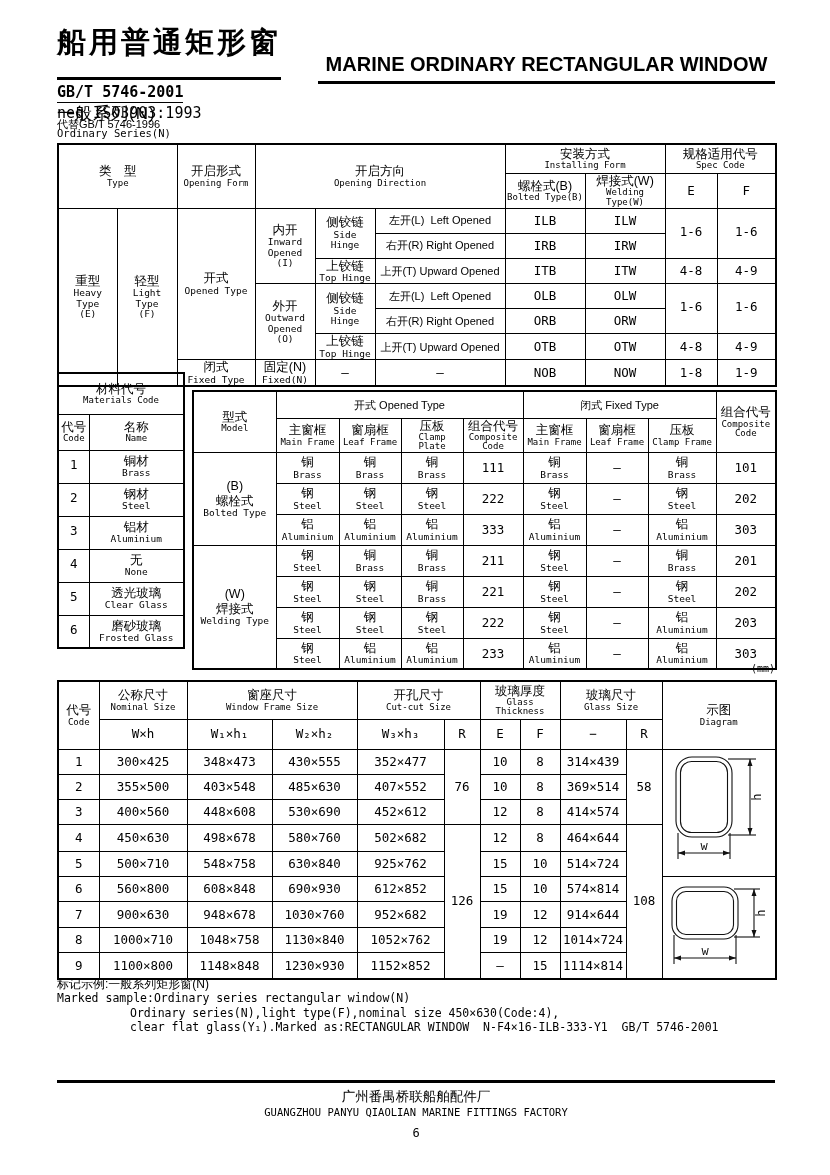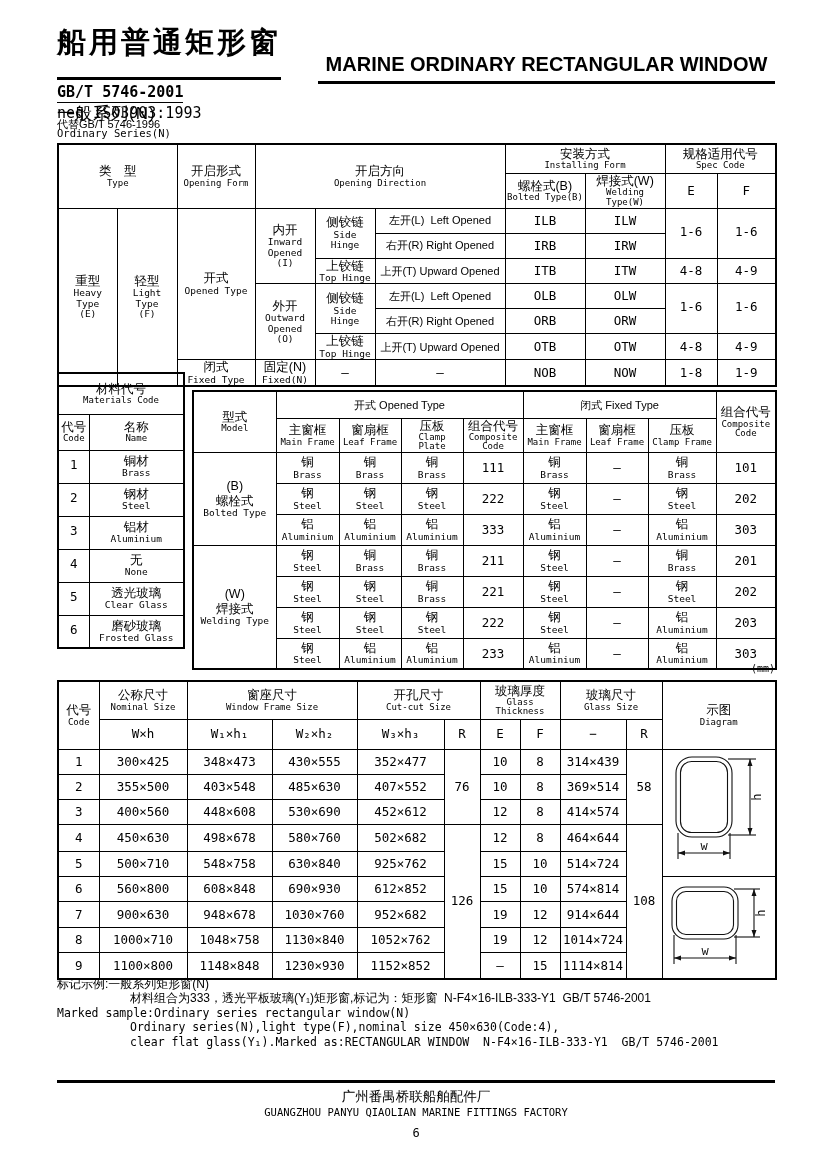--- a/index.html
+++ b/index.html
@@ -1028,21 +1028,20 @@
           </td>
           <td class="">
             <div class="tx ">1114×814</div>
           </td>
         </tr>
       </tbody>
     </table>
 
   <div id="notes">
       <div class="note-line note-cn">标记示例:一般系列矩形窗(N)</div>
-      <div class="note-line note-cn ind">材料组合为333，透光平板玻璃(Y₁)矩形窗,标记为：矩形窗  N-F4×16-ILB-333-Y1  GB/T 5746-2001</div>
       <div class="note-line note-en">Marked sample:Ordinary series rectangular window(N)</div>
       <div class="note-line note-en ind">Ordinary series(N),light type(F),nominal size 450×630(Code:4),</div>
       <div class="note-line note-en ind">clear flat glass(Y₁).Marked as:RECTANGULAR WINDOW  N-F4×16-ILB-333-Y1  GB/T 5746-2001</div>
     </div>
 
   <div class="footer-rule"></div>
   <div class="factory-cn">广州番禺桥联船舶配件厂</div>
   <div class="factory-en">GUANGZHOU PANYU QIAOLIAN MARINE FITTINGS FACTORY</div>
   <div class="pagenum">6</div>
 

